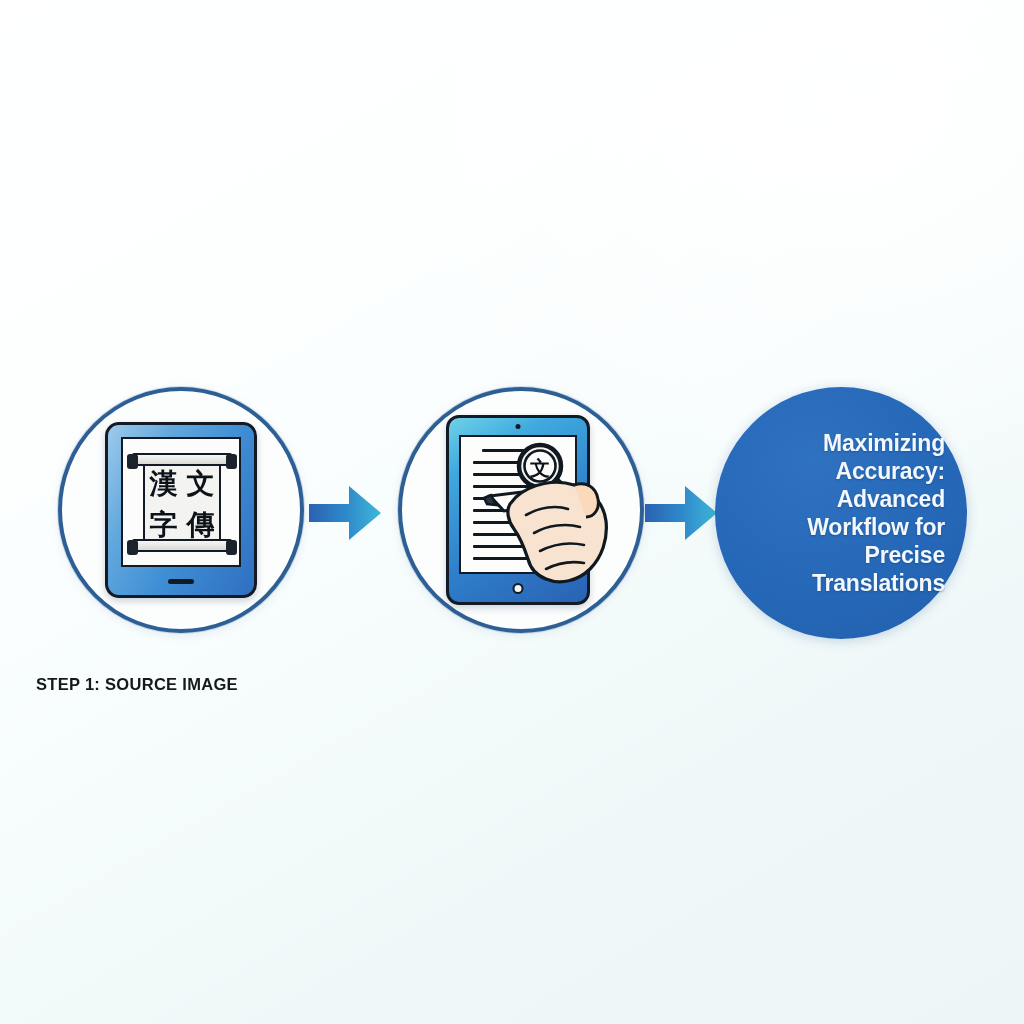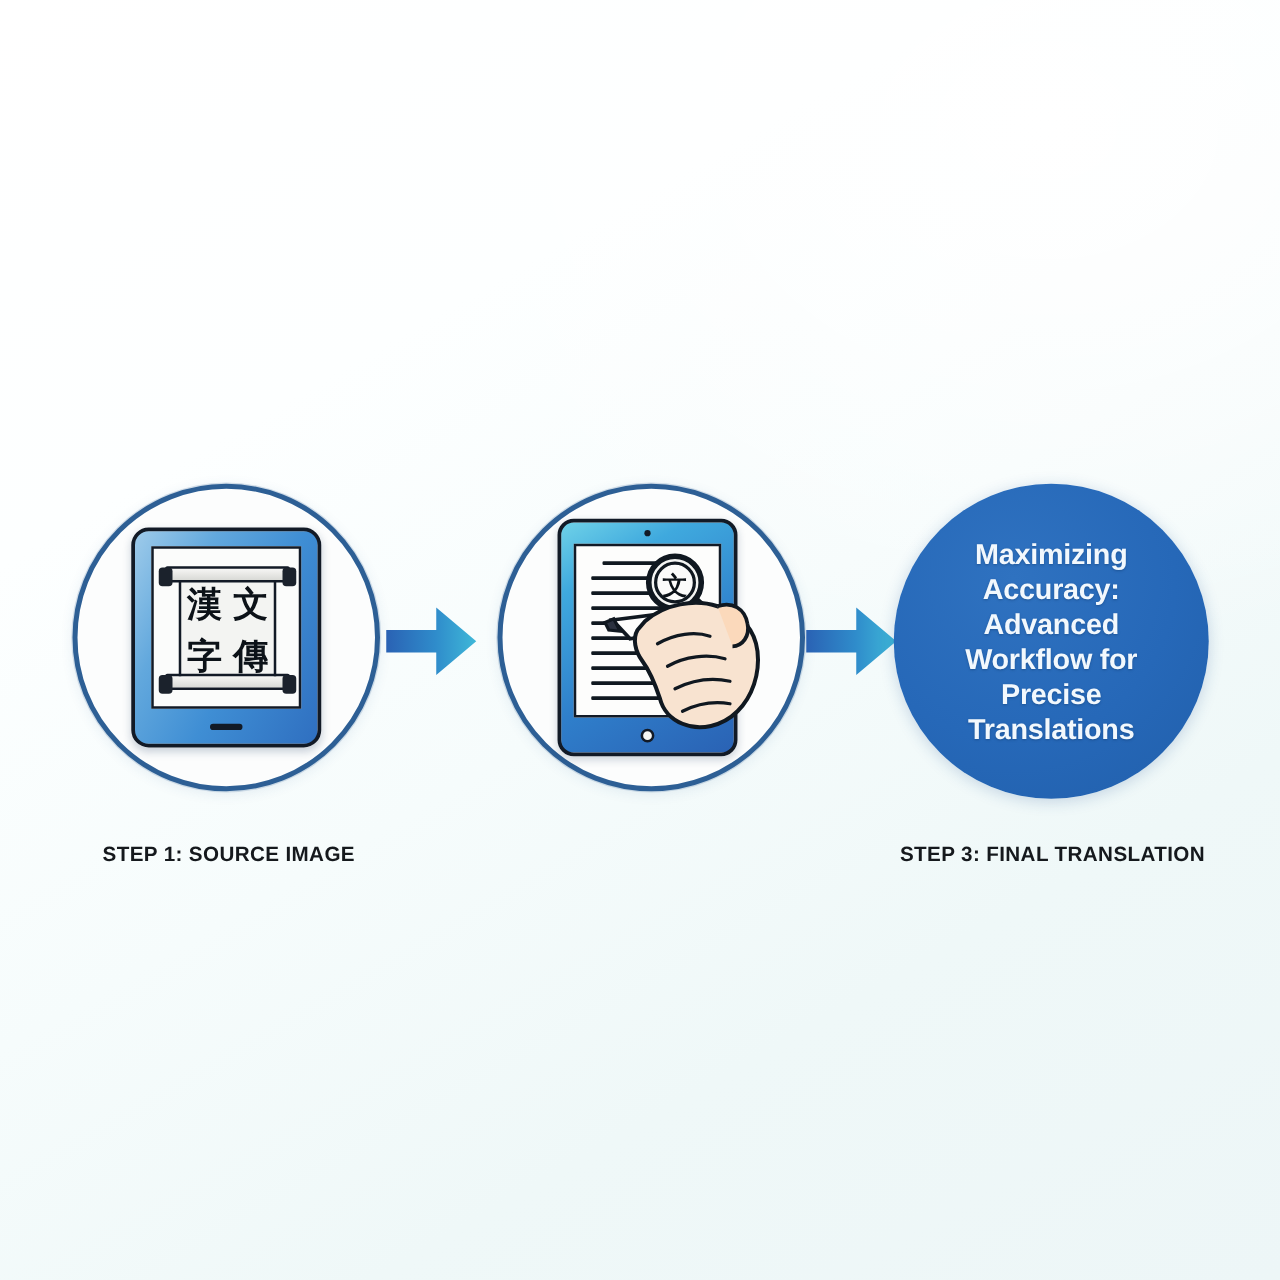--- a/index.html
+++ b/index.html
@@ -53,41 +53,40 @@
     height: 252px;
     background: radial-gradient(circle at 38% 30%, #2f72c0 0%, #2668b8 55%, #215fab 100%);
     box-shadow: 0 2px 12px rgba(30,80,150,.22);
   }
 
   .step-label {
     position: absolute;
     top: 288px;
     left: -22px;
     width: 294px;
-    text-align: center;
     font-size: 16.5px;
     font-weight: bold;
     letter-spacing: .3px;
     color: #15191d;
     white-space: nowrap;
   }
   #step-3 .step-label { left: -18px; width: 290px; }
 
   
   .circle-text {
     position: absolute;
     left: 0; top: 0;
     width: 252px;
     height: 252px;
     display: flex;
     align-items: center;
     justify-content: center;
     padding: 0 22px;
     box-sizing: border-box;
-    text-align: center;
+    text-align: right;
     color: #f2f8fd;
     font-size: 23px;
     font-weight: bold;
     line-height: 1.22;
     letter-spacing: -.2px;
     text-shadow: 0 1px 2px rgba(10,40,80,.35);
   }
 
   
   .arrow {
@@ -370,16 +369,15 @@
           <stop offset="100%" stop-color="#3fb8d8"></stop>
         </linearGradient>
       </defs>
       <path d="M2,26 L42,26 L42,8 L74,35 L42,62 L42,44 L2,44 Z" fill="url(#agrad2)"></path>
     </svg>
   </div>
 
   <div class="step" id="step-3">
     <div class="circle circle-solid"></div>
     <div class="circle-text">Maximizing Accuracy: Advanced Workflow for Precise Translations</div>
-    <div class="step-label">STEP 3: FINAL TRANSLATION</div>
   </div>
 
 </div>
 
 </body></html>

